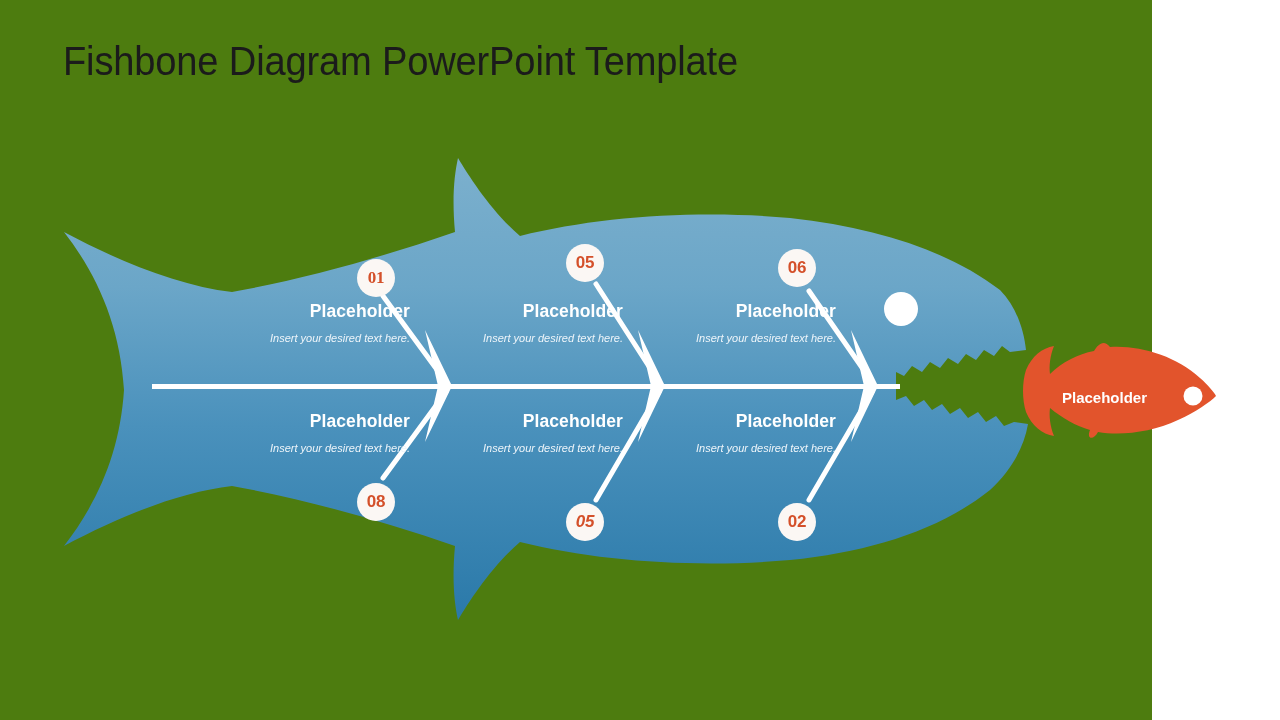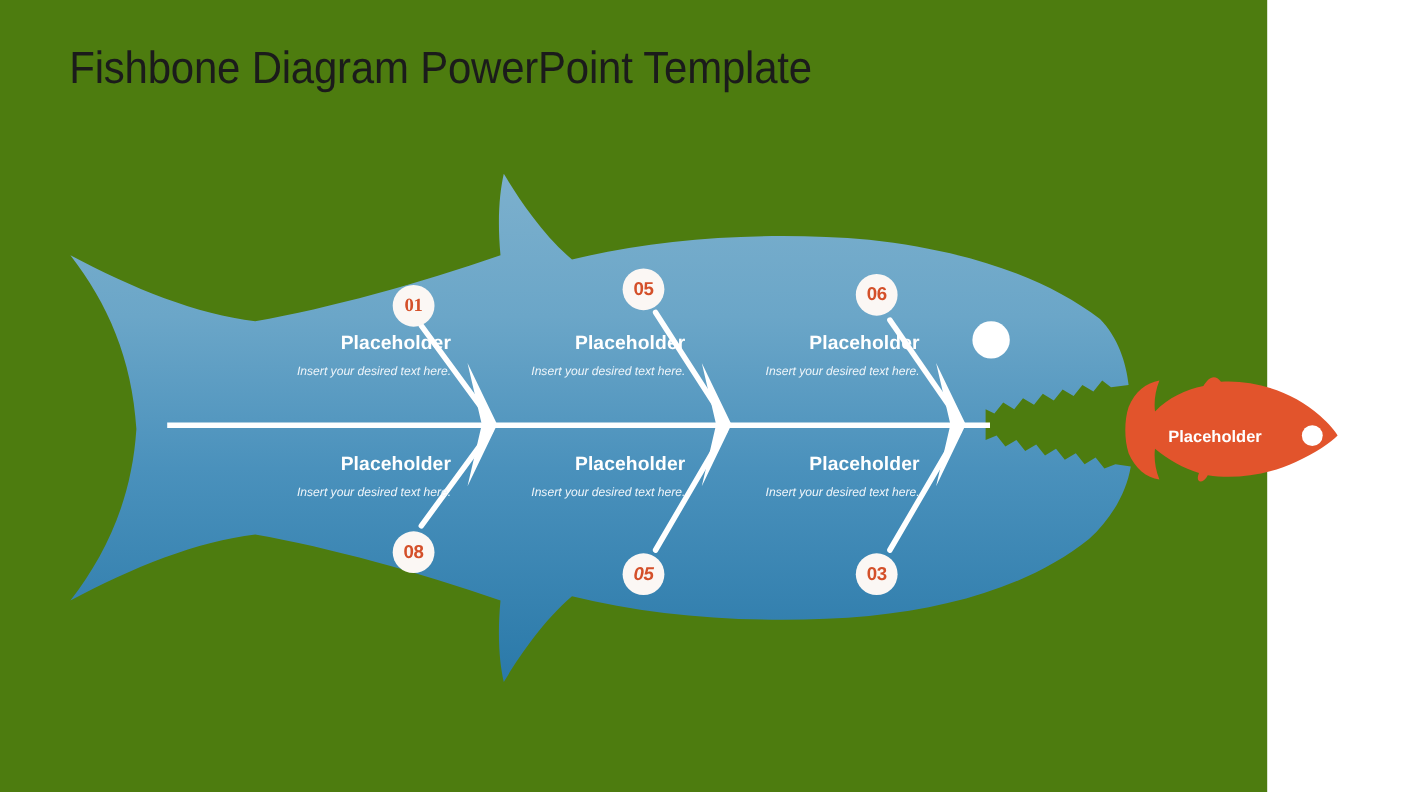--- a/index.html
+++ b/index.html
@@ -211,17 +211,17 @@
   <div class="txt-block" style="left:658px; top:410px;">
     <div class="txt-head">Placeholder</div>
     <div class="txt-body">Insert your desired text here.</div>
   </div>
 
   <div class="badge" style="left:357px; top:259px;font-family:Liberation Serif, serif;">01</div>
   <div class="badge" style="left:566px; top:244px;">05</div>
   <div class="badge" style="left:778px; top:249px;">06</div>
   <div class="badge" style="left:357px; top:483px;">08</div>
   <div class="badge" style="left:566px; top:503px;font-style:italic;">05</div>
-  <div class="badge" style="left:778px; top:503px;">03</div>
+  <div class="badge" style="left:778px; top:503px;">02</div>
 
   <div class="fish-label" style="left:1062px; top:389px;">Placeholder</div>
 
 </div>
 
 </body></html>

